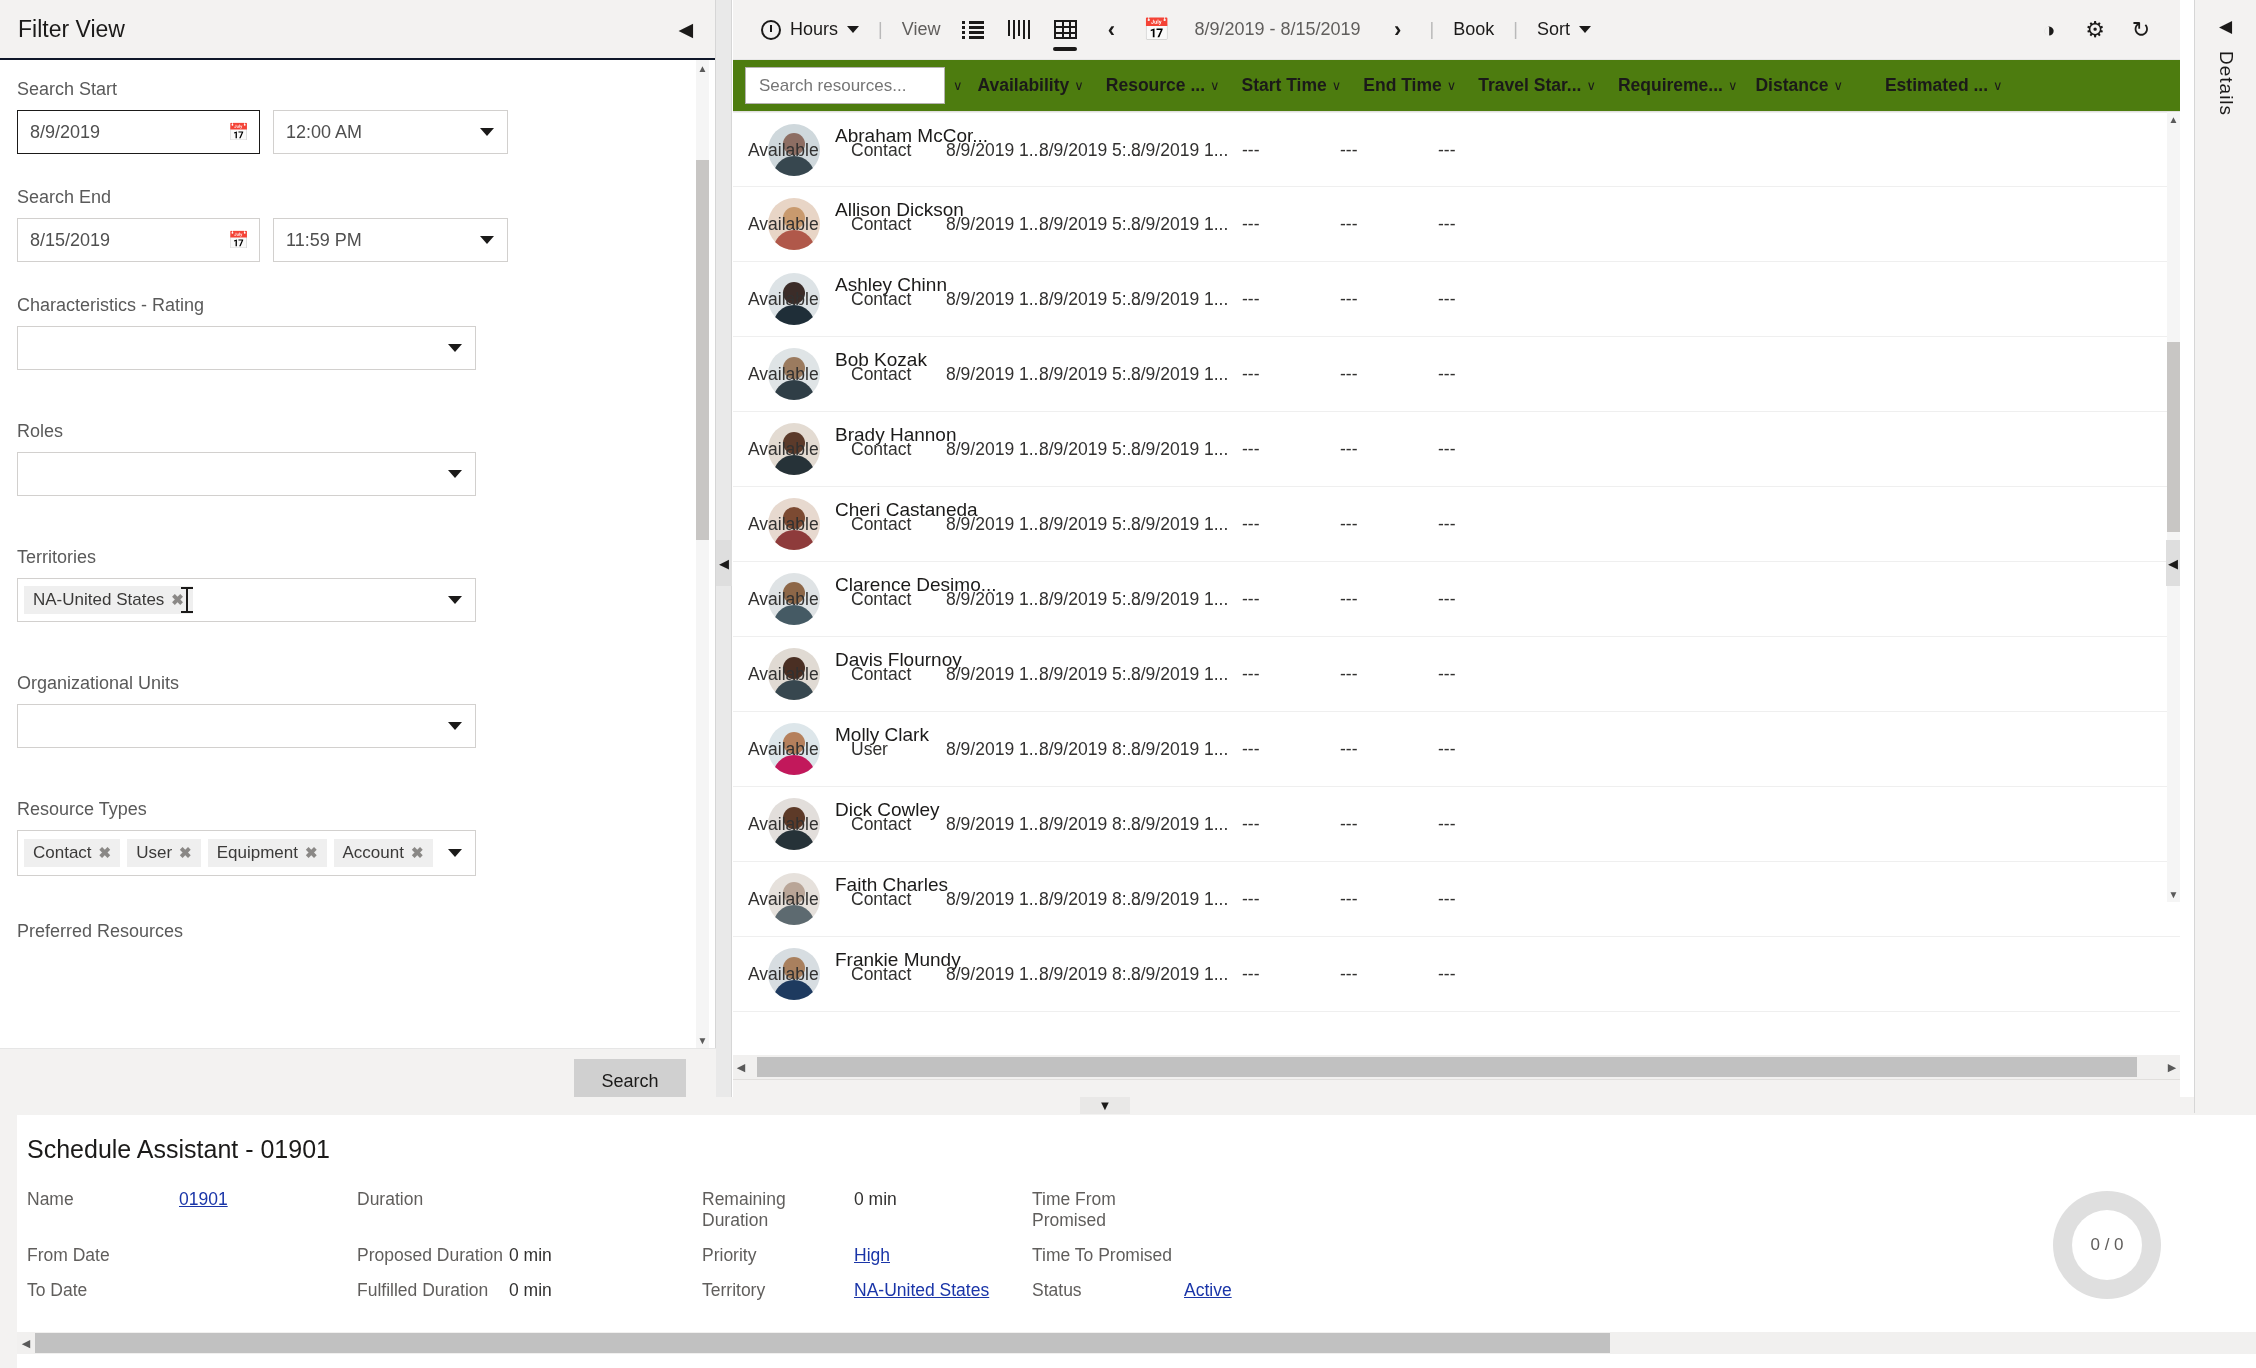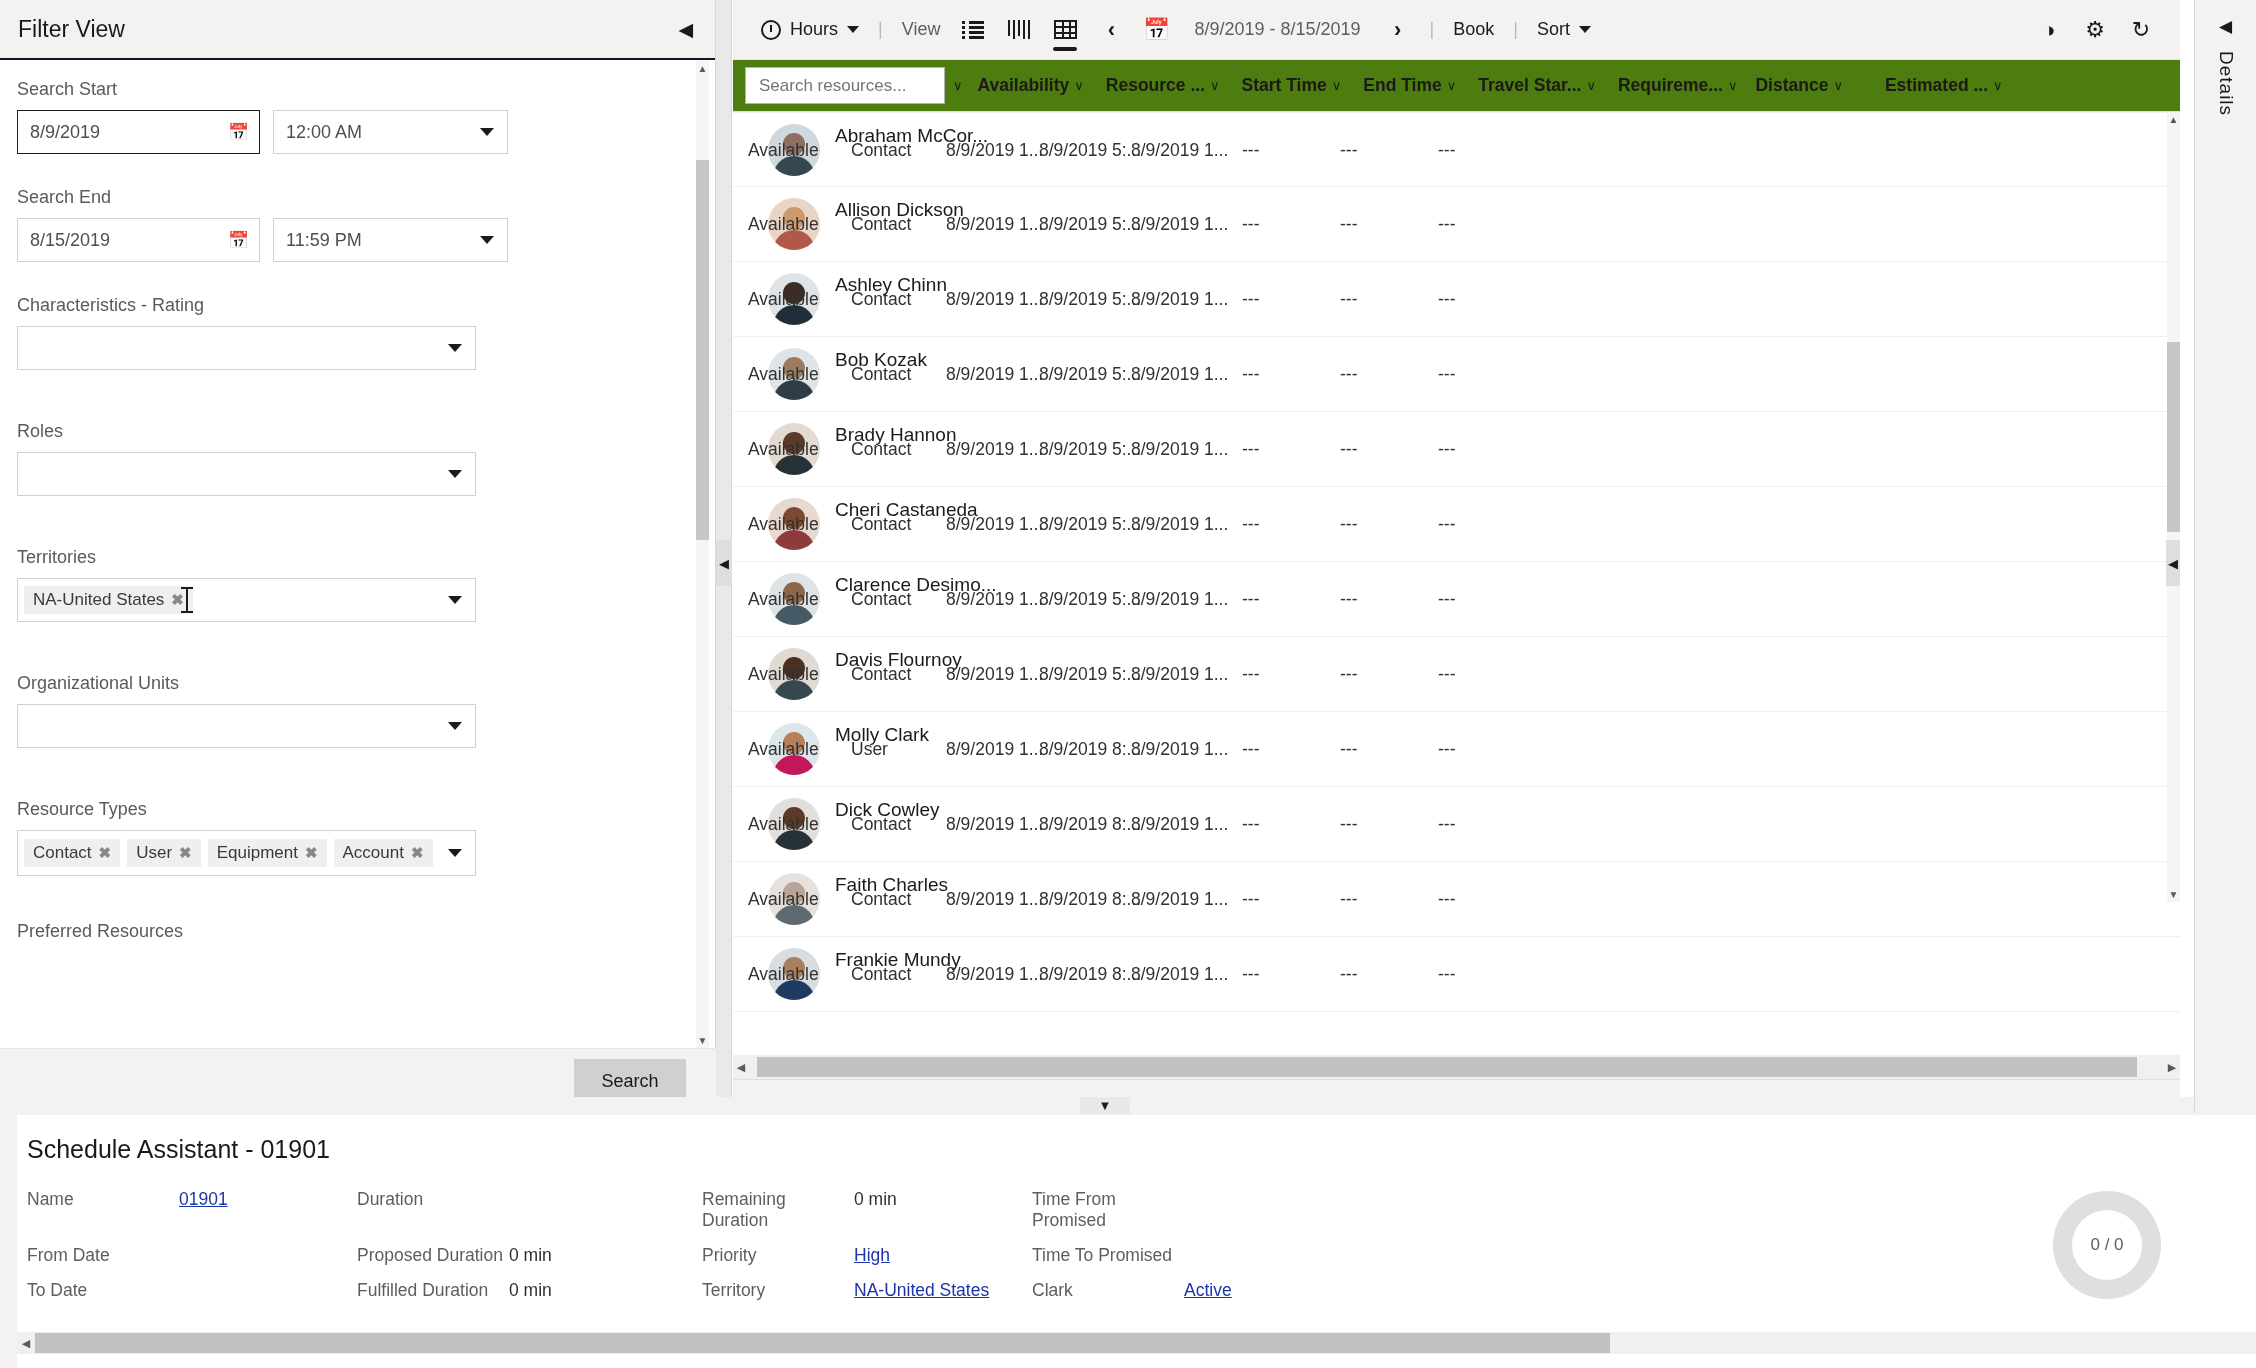--- a/index.html
+++ b/index.html
@@ -911,21 +911,21 @@
         </div>
         <div class="bp-pair">
           <span class="bp-label">Fulfilled Duration</span>
           <span class="bp-val">0 min</span>
         </div>
         <div class="bp-pair">
           <span class="bp-label">Territory</span>
           <span class="bp-link">NA-United States</span>
         </div>
         <div class="bp-pair">
-          <span class="bp-label">Clark</span>
+          <span class="bp-label">Status</span>
           <span class="bp-link">Active</span>
         </div>
       </div>
     <div class="donut">
       <div class="donut-hole">0 / 0</div>
     </div>
     <div class="bp-hscroll">
       <span class="bph-arrow">◀</span>
       <span class="bph-thumb"></span>
       <span class="bph-arrow r">▶</span>

